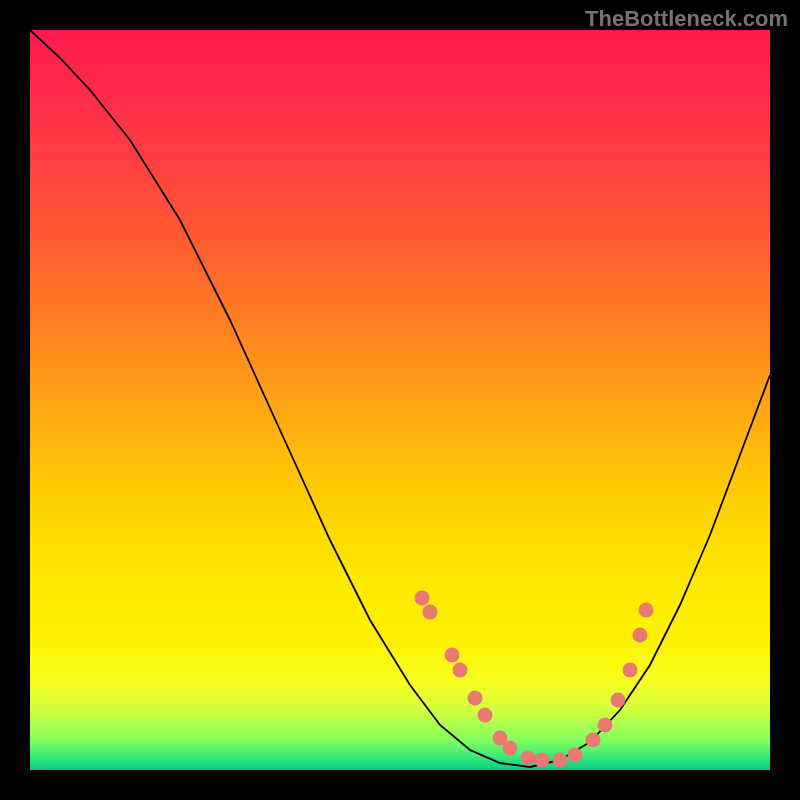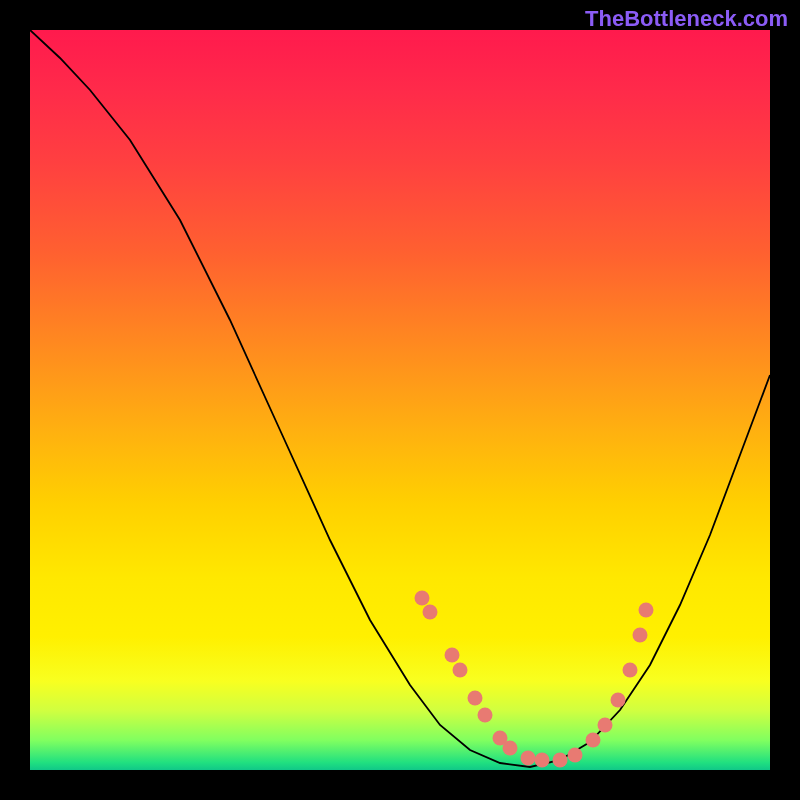--- a/index.html
+++ b/index.html
@@ -8,21 +8,21 @@
     height: 800px;
     background: #000;
     position: relative;
     font-family: Arial, sans-serif;
     overflow: hidden;
   }
   .watermark {
     position: absolute;
     top: 6px;
     right: 12px;
-    color: #8b5cf6;
+    color: #737373;
     font-size: 22px;
     font-weight: bold;
     z-index: 10;
   }
   .plot-area {
     position: absolute;
     top: 30px;
     left: 30px;
     width: 740px;
     height: 740px;

